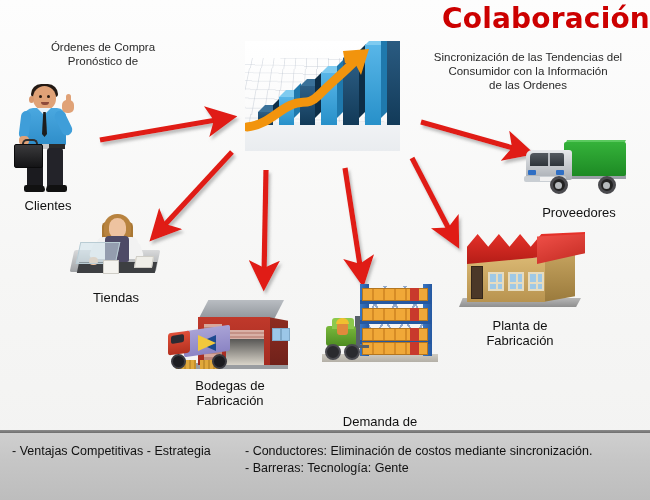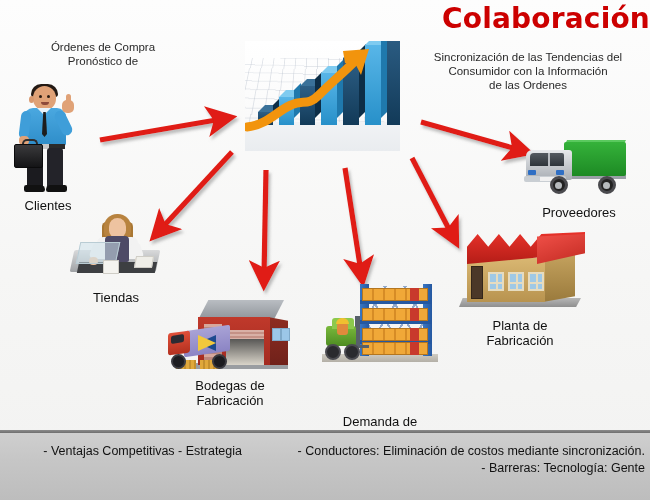--- a/index.html
+++ b/index.html
@@ -190,21 +190,20 @@
   .tk-wh.a{left:30px;} .tk-wh.b{left:78px;}
   .tk-hub{position:absolute;width:7px;height:7px;border-radius:50%;background:#b6babd;top:42px;}
   .tk-hub.a{left:35px;} .tk-hub.b{left:83px;}
   .tk-chs{position:absolute;left:44px;top:34px;width:62px;height:5px;background:#9aa0a6;}
 
   
   .divider{position:absolute;left:0;top:430px;width:650px;height:3px;background:linear-gradient(180deg,#8c8c8c,#6f6f6f);}
   .bottom{
     position:absolute;left:0;top:433px;width:650px;height:67px;
     background:linear-gradient(180deg,#cfcfcf 0%,#c6c6c6 40%,#bdbdbd 100%);
-    text-align:right;
   }
   .bcol{position:absolute;top:10px;color:#111;font-size:12.5px;line-height:17px;}
   .bcol.one{left:12px;width:230px;}
   .bcol.two{left:245px;width:400px;}
   .bcol div{white-space:nowrap;}
 </style>
 </head>
 <body>
 
 <div id="root">

